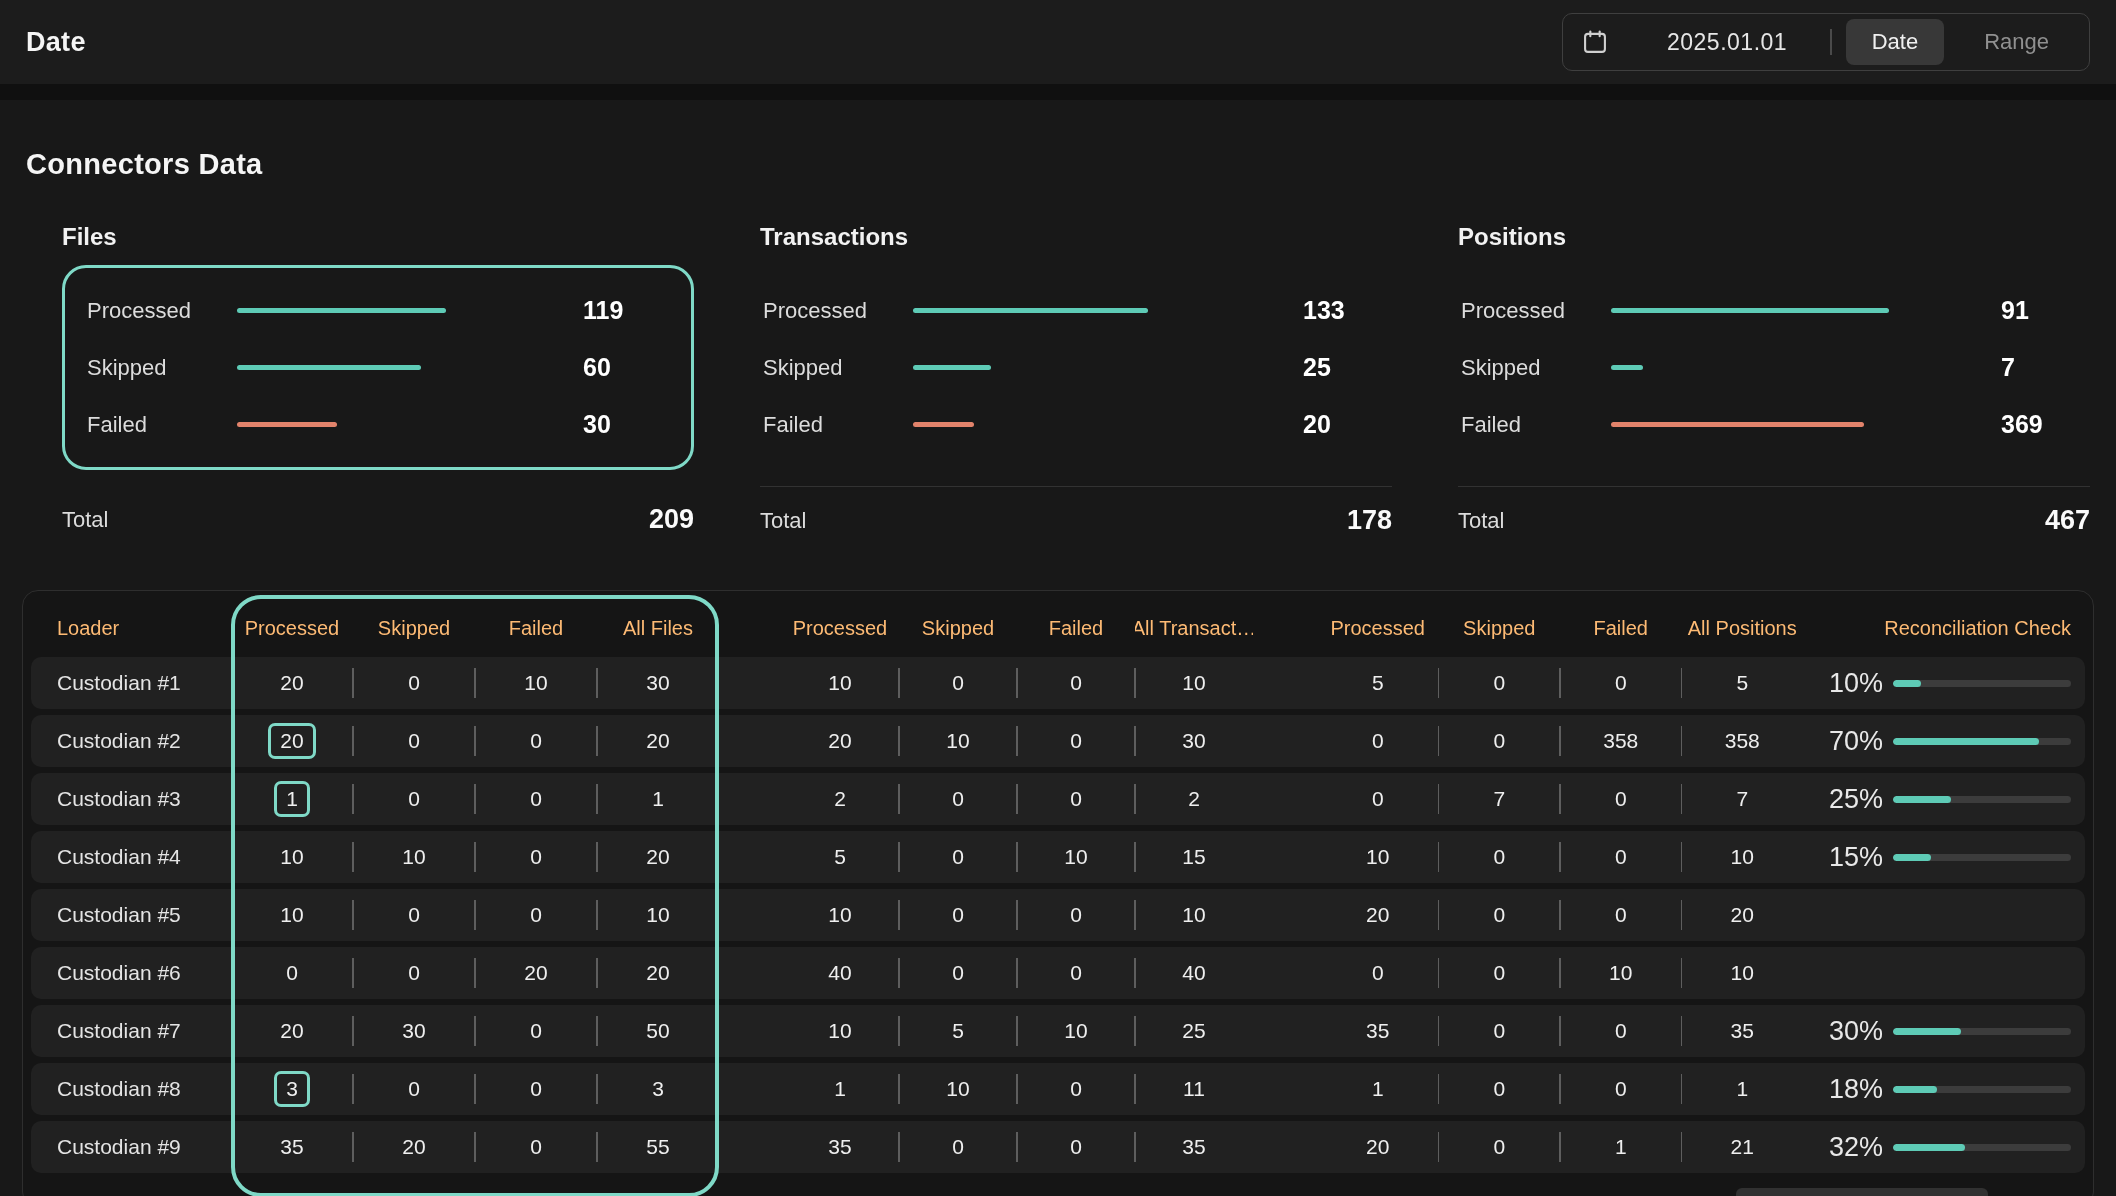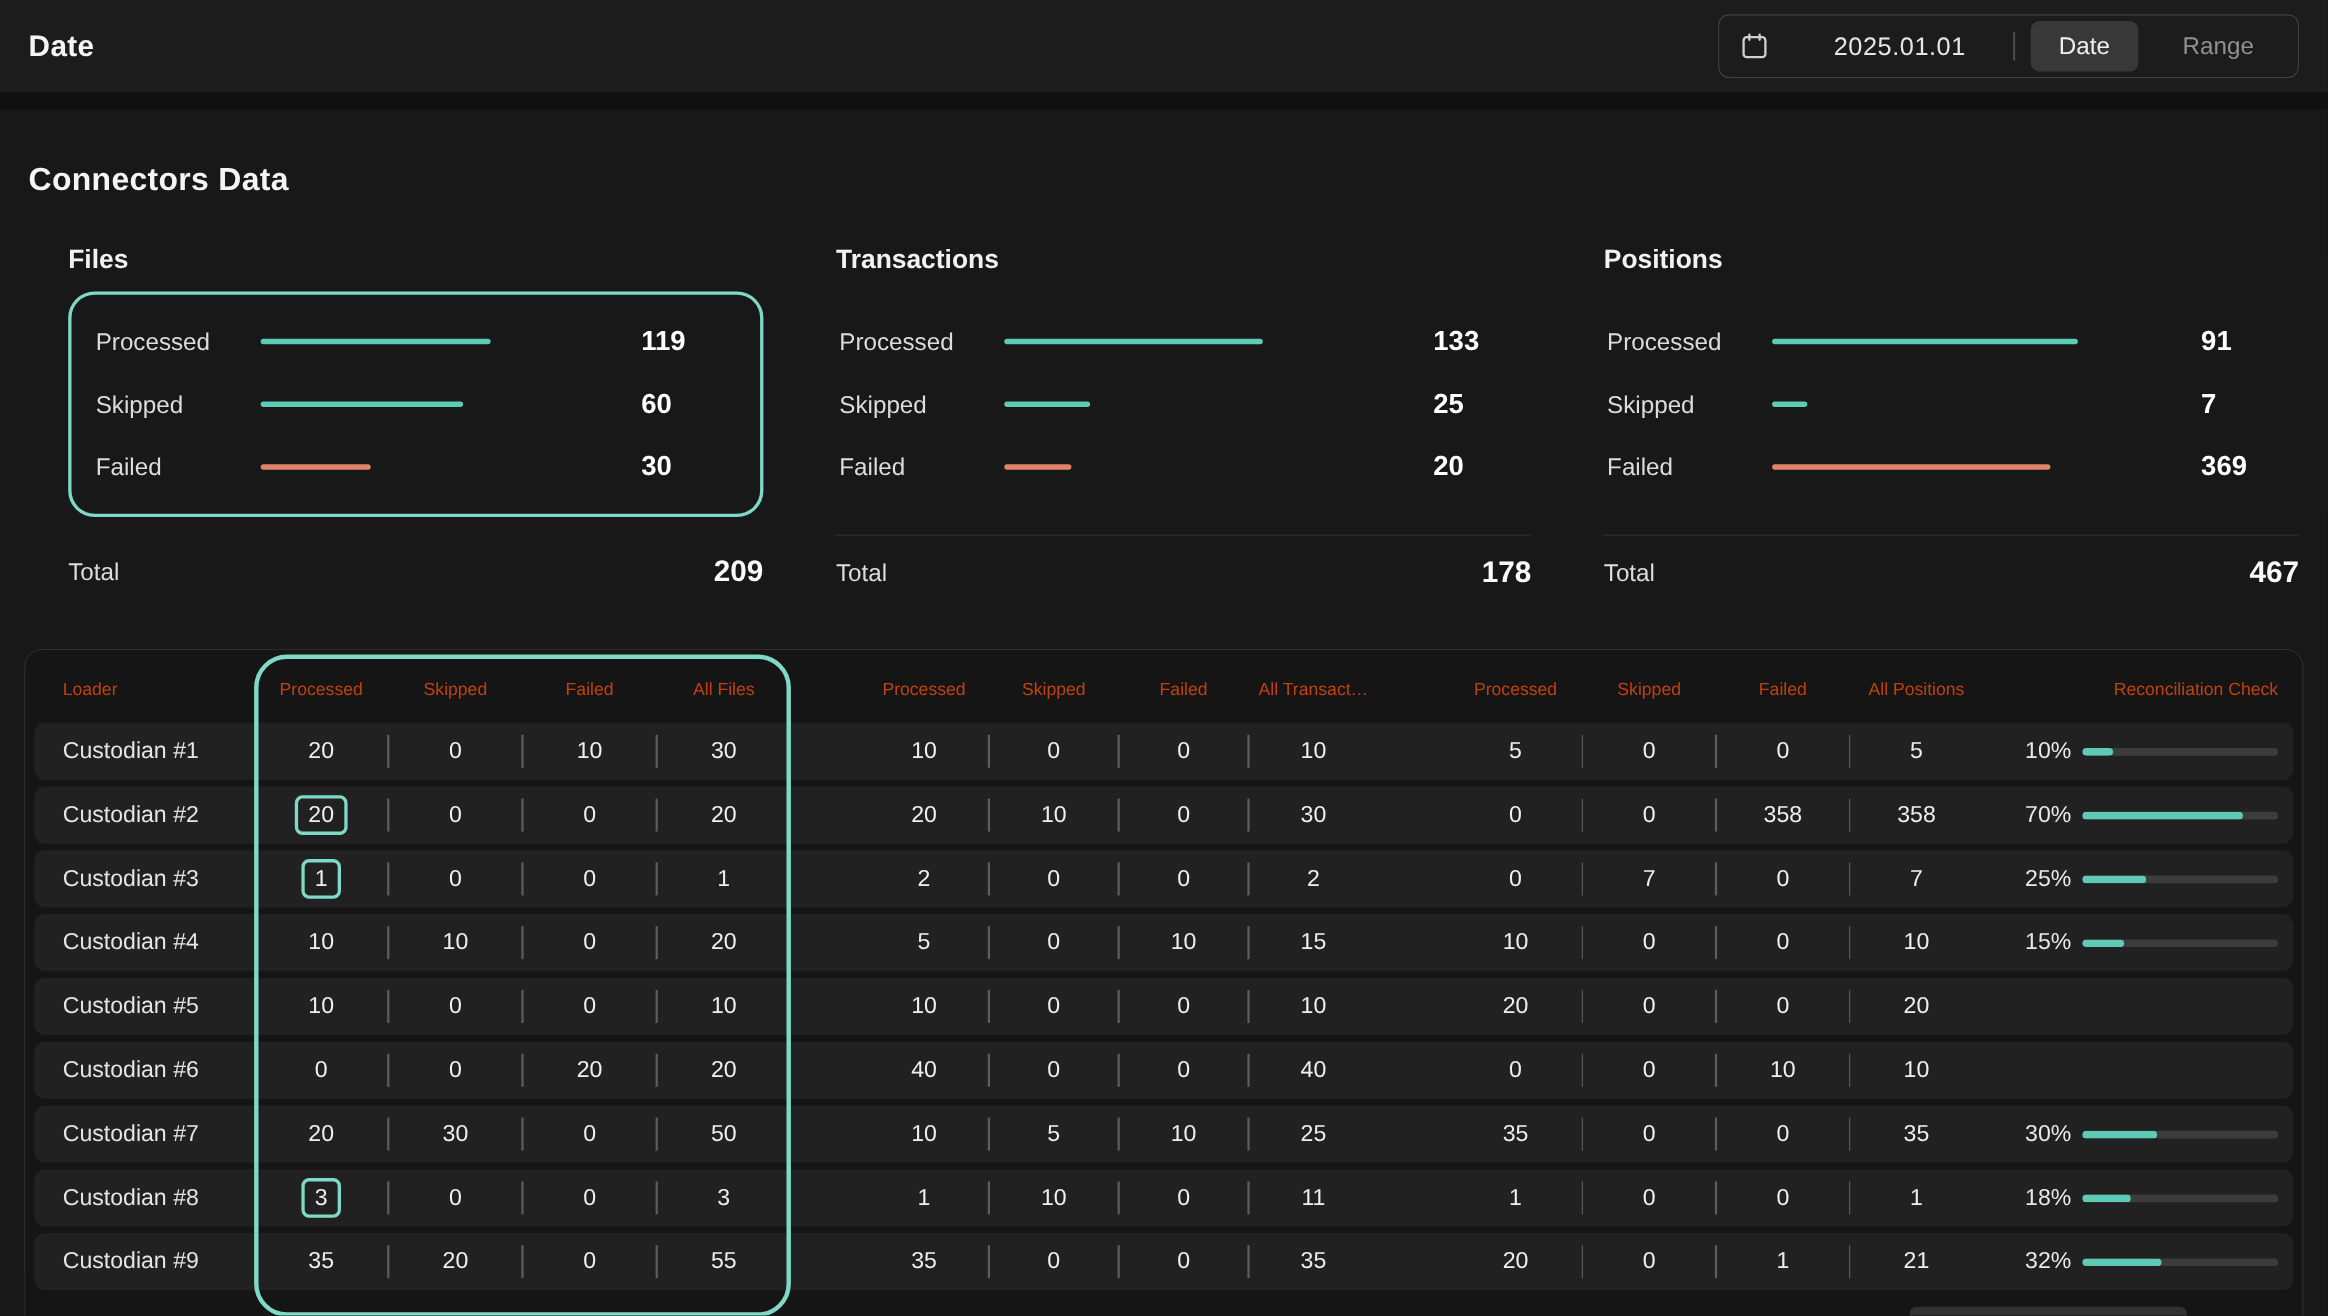--- a/index.html
+++ b/index.html
@@ -60,36 +60,36 @@
   .table-panel{
     margin:54px 22px 0;background:var(--panel);
     border:1px solid var(--line);border-radius:16px;
     padding:8px 0 12px;position:relative;height:618px;
   }
   .thead,.trow{display:flex;align-items:center;margin:0 8px;}
   .thead{height:58px;}
   .trow{height:52px;background:var(--rowbg);border-radius:10px;margin-bottom:6px;}
   .cell{font-size:21px;color:#EFEFEF;text-align:center;}
   .loader-col{width:200px;text-align:left;padding-left:26px;font-size:21px;color:#E4E4E4;}
-  .hlabel{color:#c2410c;font-size:16px;white-space:nowrap;overflow:hidden;text-overflow:ellipsis;}
+  .hlabel{color:#fdba74;font-size:20px;white-space:nowrap;overflow:hidden;text-overflow:ellipsis;}
   .cgroup{display:flex;align-items:center;height:100%;}
   .cgroup .cell{flex:1;position:relative;height:100%;display:flex;align-items:center;justify-content:center;}
   .cgroup.files{width:488px;}
   .cgroup.transactions{width:472px;margin-left:62px;}
   .cgroup.positions{width:486px;margin-left:64px;}
   .trow .cgroup .cell + .cell::before{
     content:"";position:absolute;left:-0.75px;top:50%;transform:translateY(-50%);
     width:1.5px;height:30px;background:#5E5E5E;
   }
   .boxed{
     display:inline-flex;align-items:center;justify-content:center;
     min-width:30px;padding:3px 9px;border:3px solid var(--teal-hl);border-radius:7px;
   }
   .recon{flex:1;display:flex;align-items:center;justify-content:flex-end;gap:10px;padding-right:14px;height:100%;}
-  .rpct{font-size:21px;color:#E8E8E8;}
+  .rpct{font-size:27px;color:#E8E8E8;}
   .rtrack{width:178px;height:7px;border-radius:4px;background:var(--track);overflow:hidden;}
   .rfill{height:100%;border-radius:4px;background:var(--teal);}
   .files-highlight{
     position:absolute;left:208px;top:4px;width:488px;height:calc(100% - 14px);
     border:4px solid var(--teal-hl);border-radius:30px;pointer-events:none;
   }
   .scroll-thumb{
     position:absolute;left:1736px;top:1188px;width:252px;height:10px;
     background:#313131;border-radius:6px 6px 0 0;
   }

